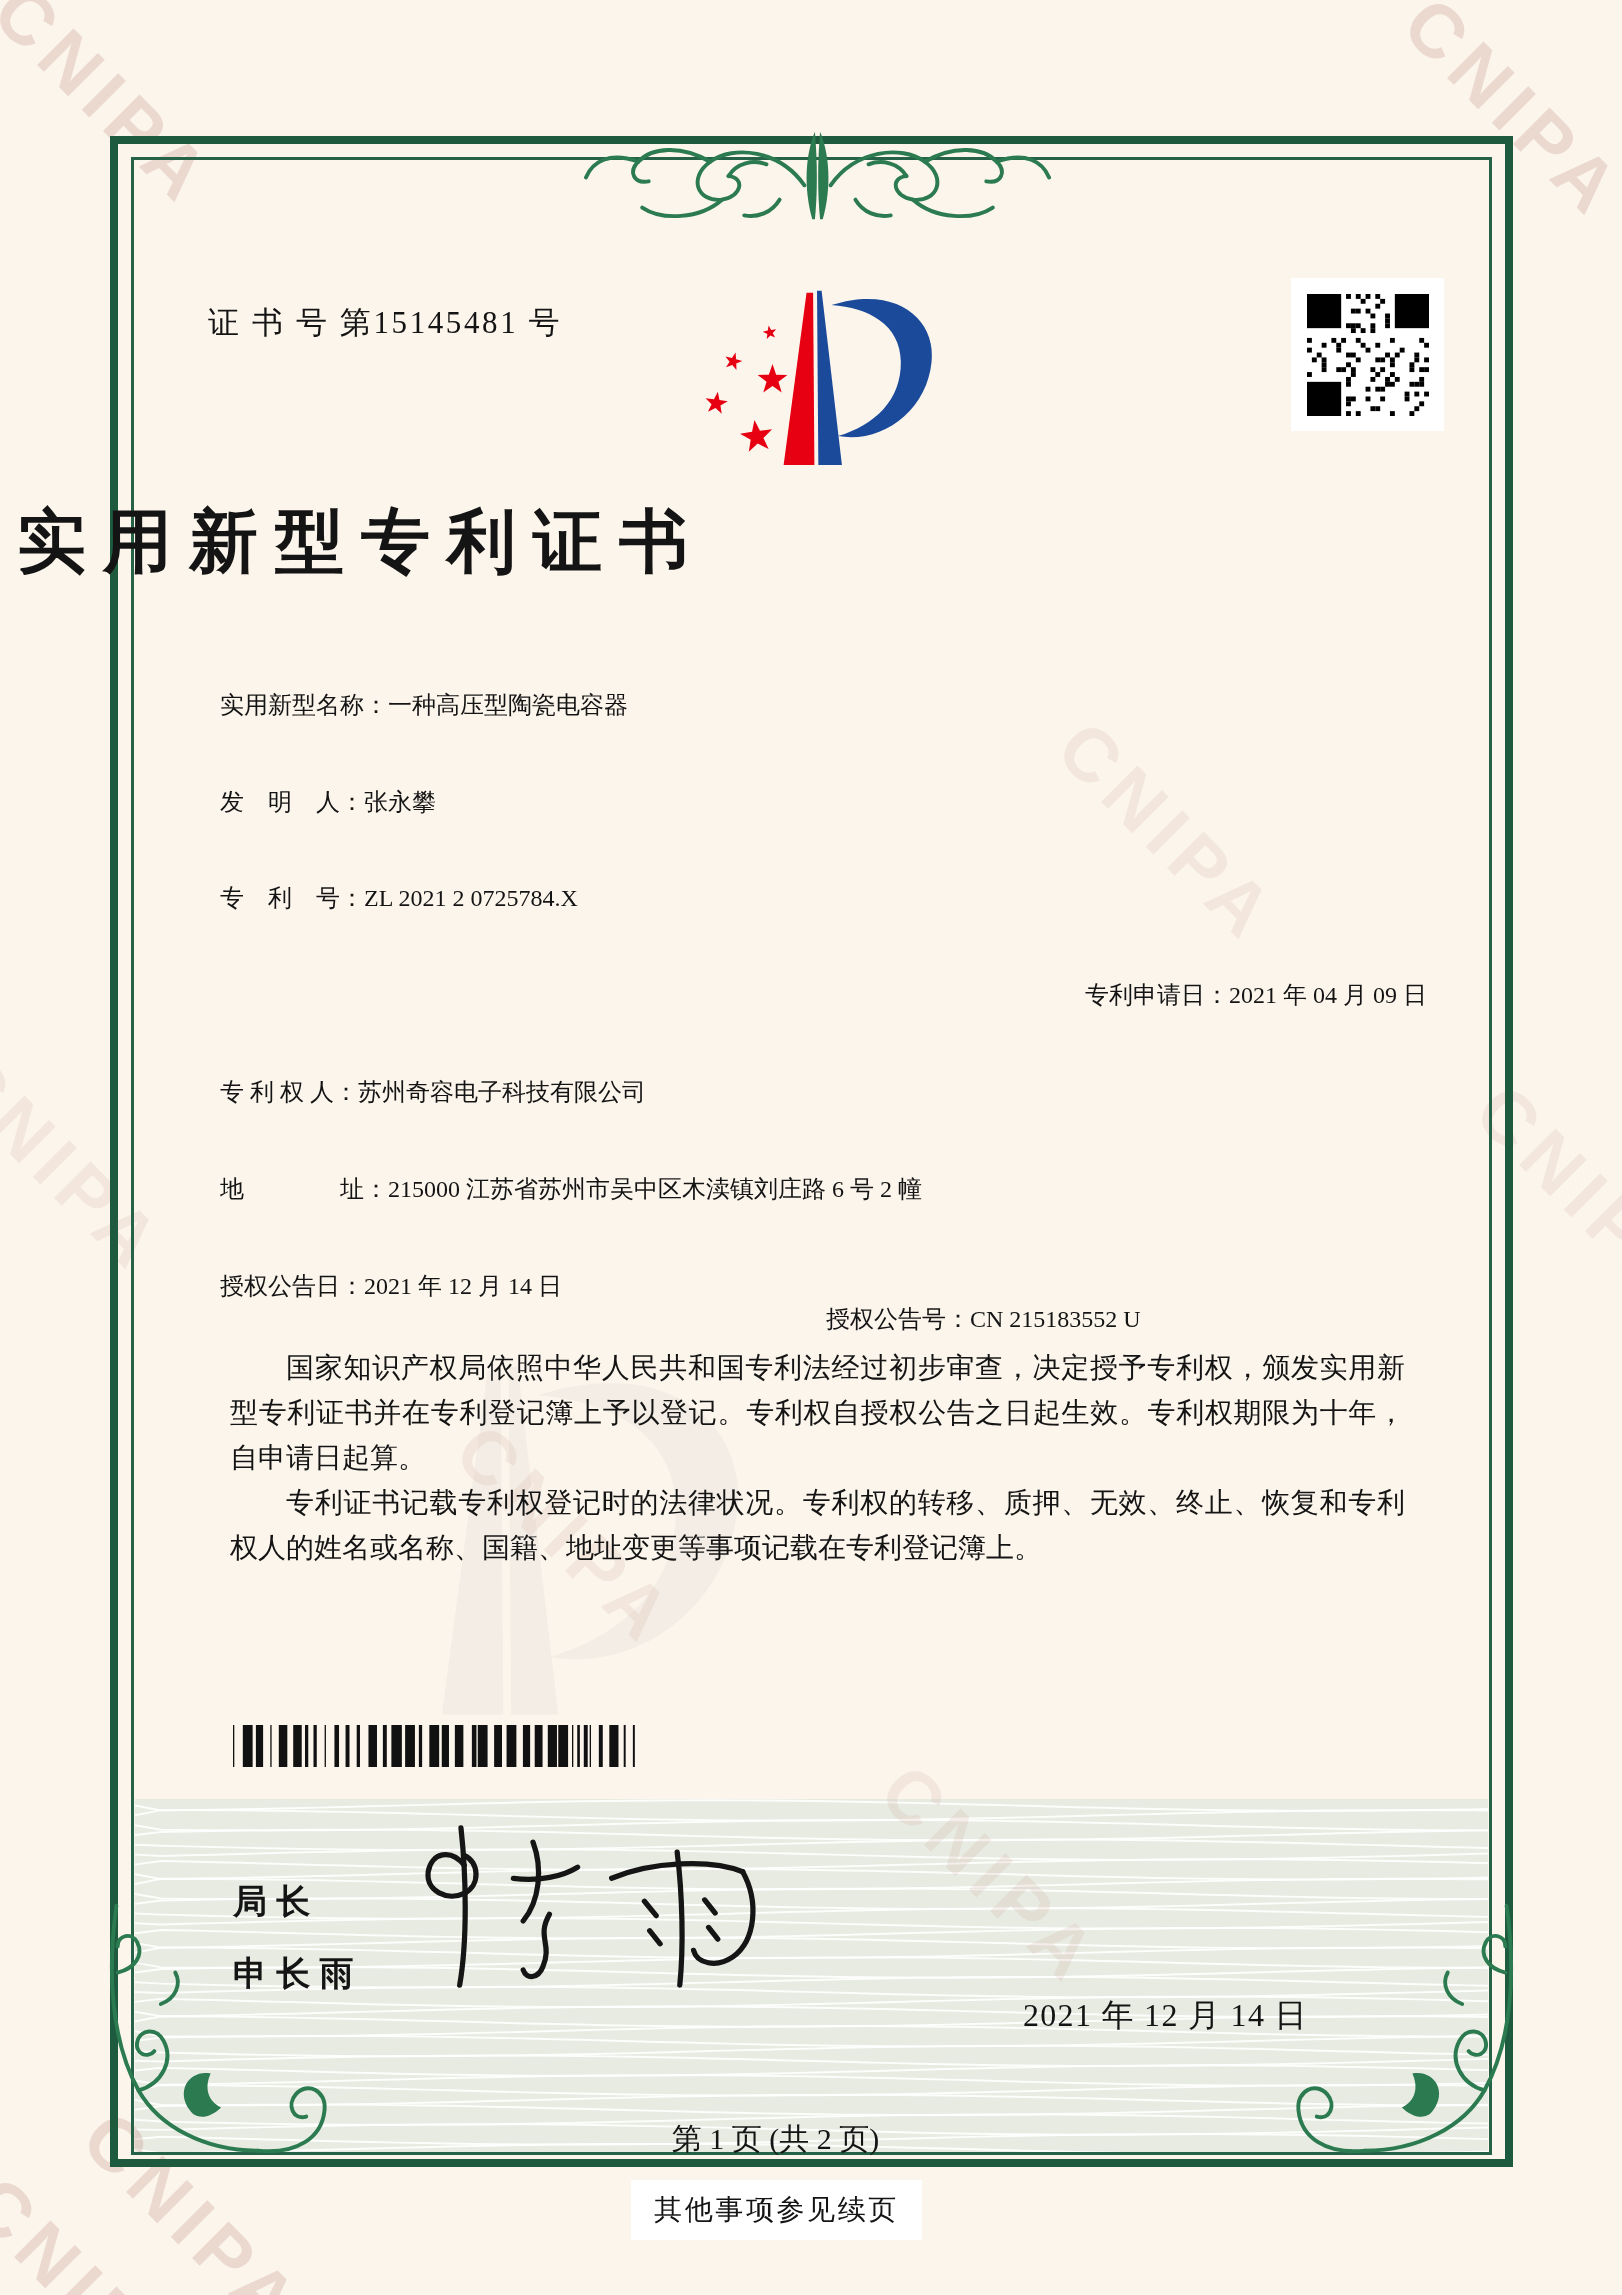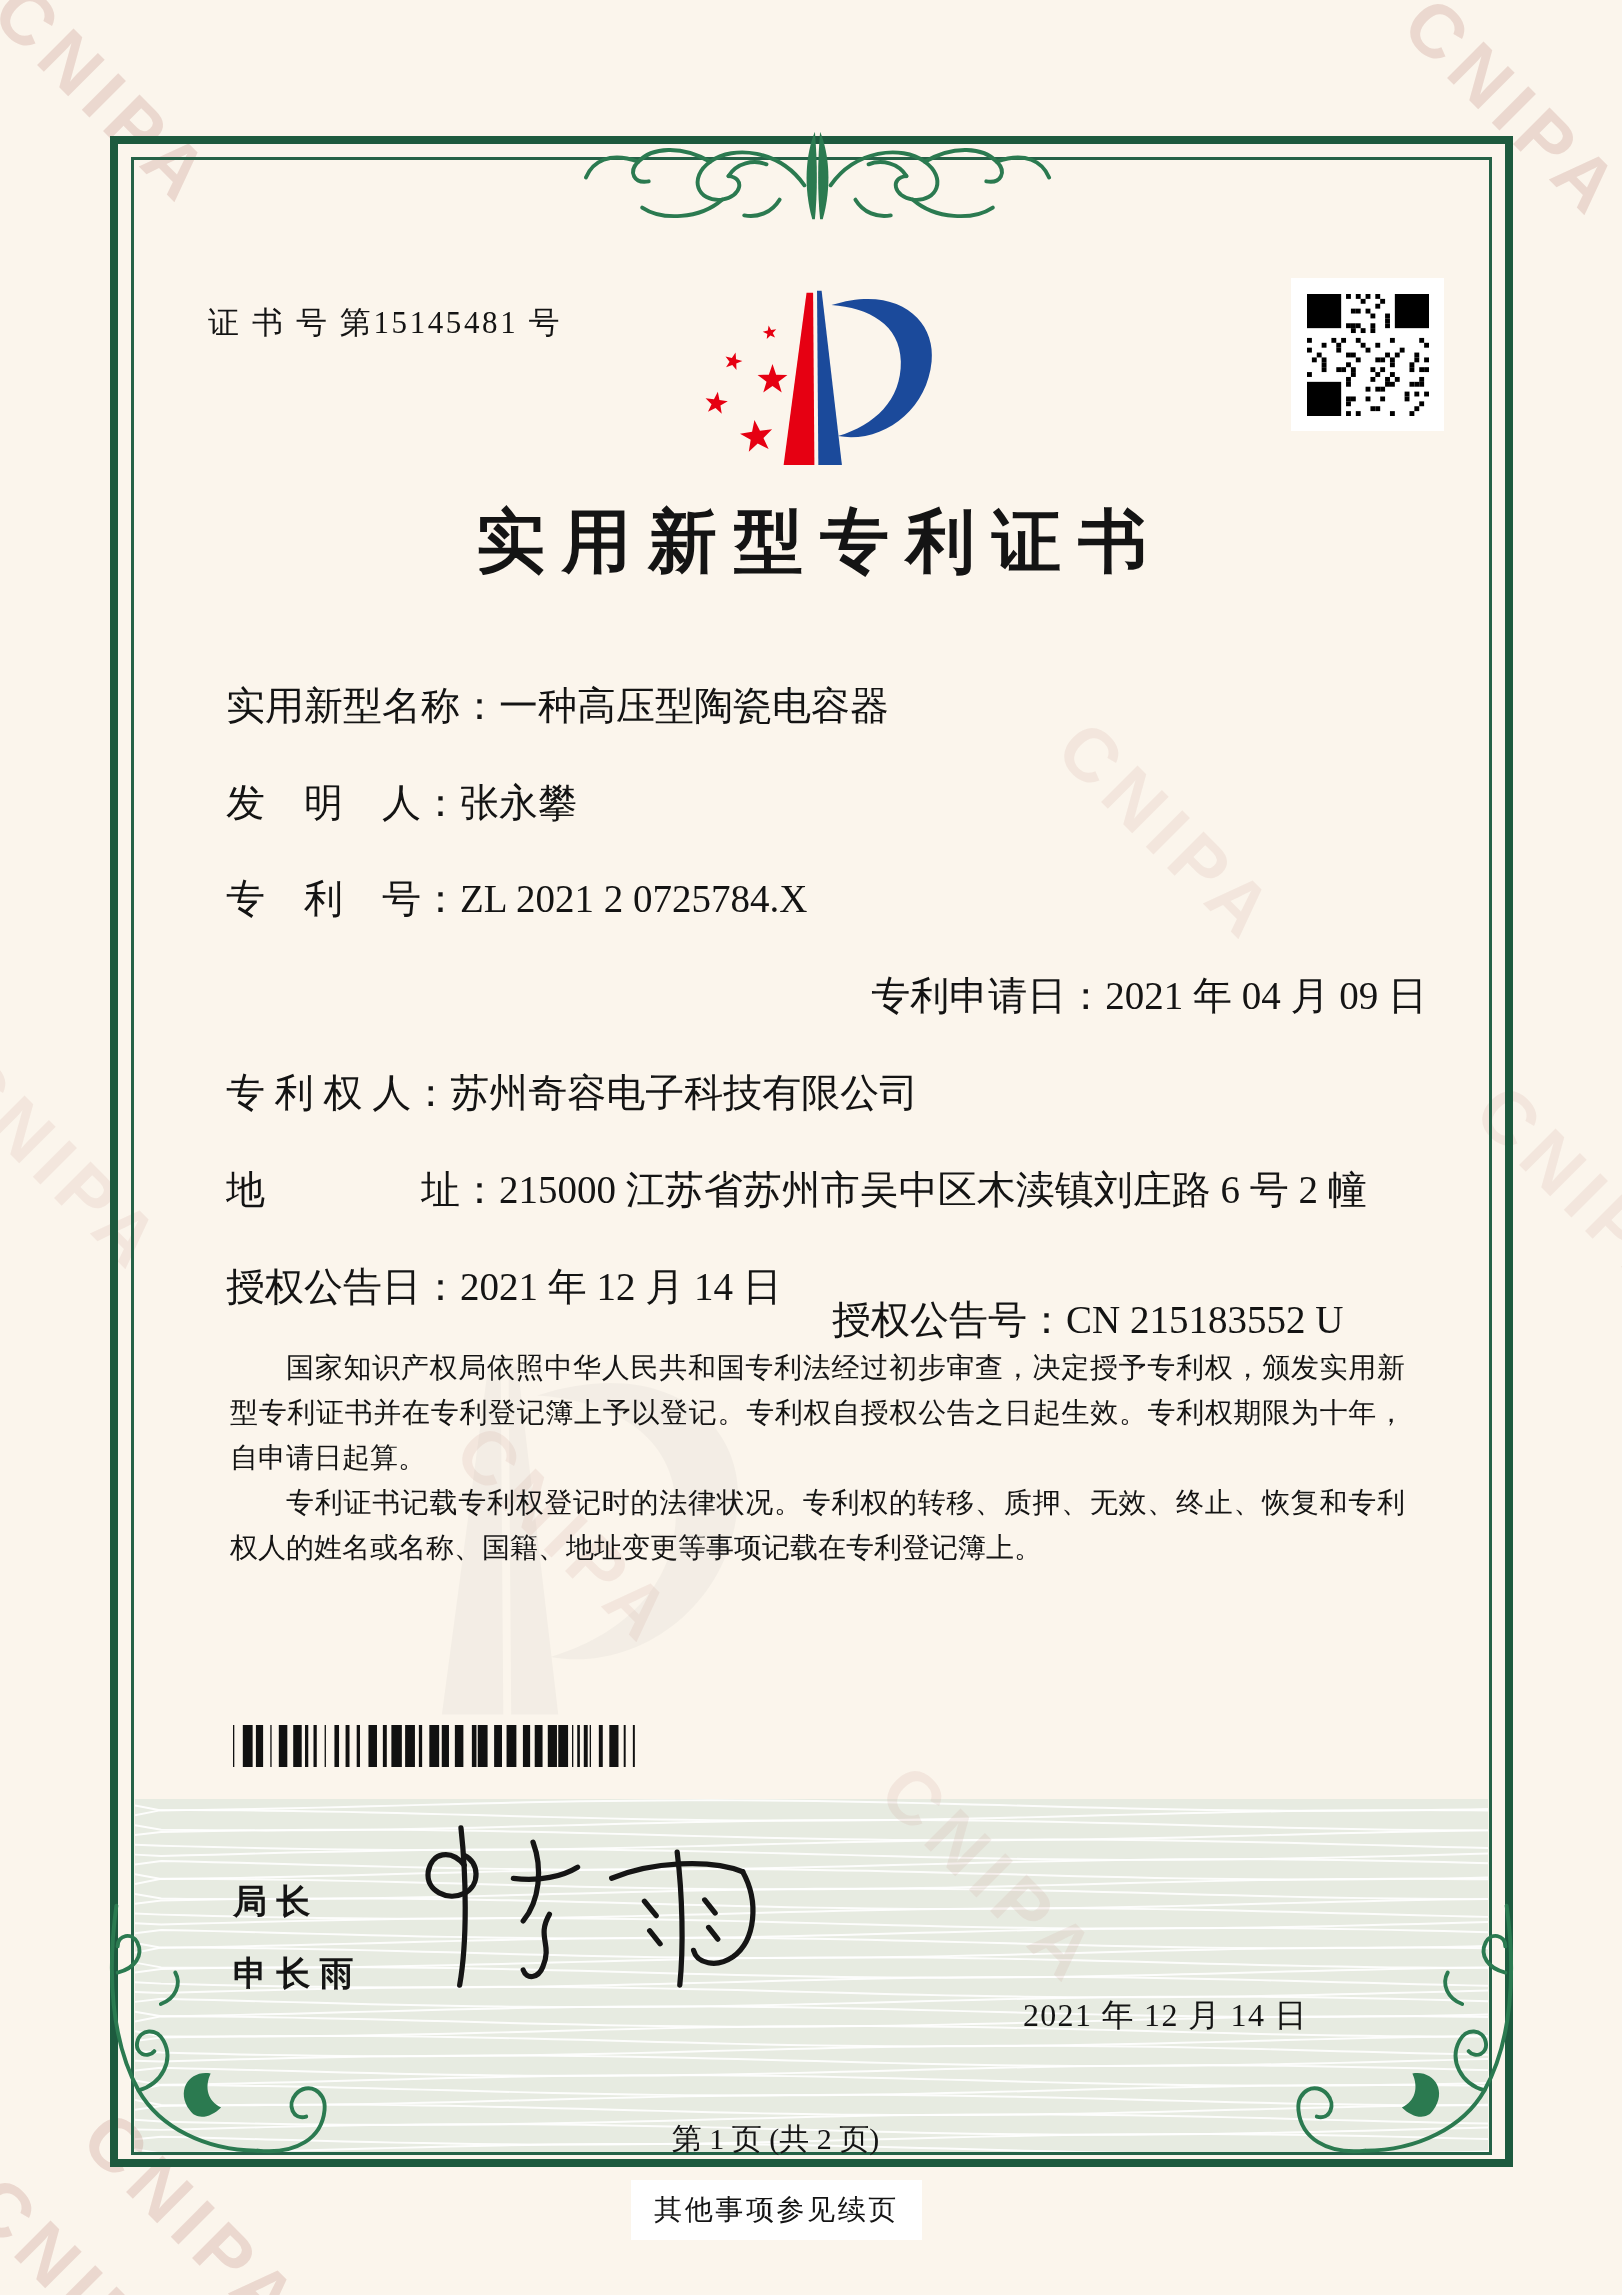--- a/index.html
+++ b/index.html
@@ -24,23 +24,23 @@
   .corner-left{left:98px;top:1894px;}
   .corner-right{right:98px;top:1894px;transform:scaleX(-1);}
   .ghost{position:absolute;left:281px;top:1335px;width:497px;height:406px;opacity:.055;z-index:0;}
   
   .content{position:absolute;inset:0;z-index:4;padding-left:40px;}
   .cert-no{position:absolute;left:208px;top:302px;font-size:31px;letter-spacing:2.6px;}
   .logo{position:absolute;left:703px;top:275px;width:249px;height:203px;}
   .qr-box{position:absolute;left:1291px;top:278px;width:153px;height:153px;background:#fff;}
   .qr-box svg{position:absolute;left:15.7px;top:15.7px;width:122px;height:122px;}
   .qr-box rect{fill:#000;}
-  .title{position:absolute;left:0;right:0;top:496px;text-align:center;font-size:69px;font-weight:700;
+  .title{position:absolute;left:0;right:0;top:496px;text-align:left;font-size:69px;font-weight:700;
          letter-spacing:17px;text-indent:17px;}
-  .row{position:absolute;left:226px;right:196px;font-size:39px;line-height:39px;white-space:nowrap;}
+  .row{position:absolute;left:220px;right:196px;font-size:24px;line-height:39px;white-space:nowrap;}
   .grant2{position:absolute;left:606px;top:0;margin-top:33px;}
   .paras{position:absolute;left:230px;top:1345px;width:1175px;font-size:28px;line-height:45px;text-align:justify;}
   .paras p{margin:0;text-indent:2em;}
   .barcode{position:absolute;left:233px;top:1725px;width:411px;height:42px;}
   .barcode rect{fill:#111;}
   .director{position:absolute;left:233px;font-size:34px;font-family:"Liberation Sans","DejaVu Sans",sans-serif;
             font-weight:600;letter-spacing:9.2px;}
   .signature{position:absolute;left:402px;top:1816px;width:380px;height:177px;}
   .signature path{stroke:#151515;stroke-width:8;fill:none;stroke-linecap:round;stroke-linejoin:round;}
   .issue-date{position:absolute;left:1023px;top:1994px;font-size:32px;letter-spacing:1.3px;}

